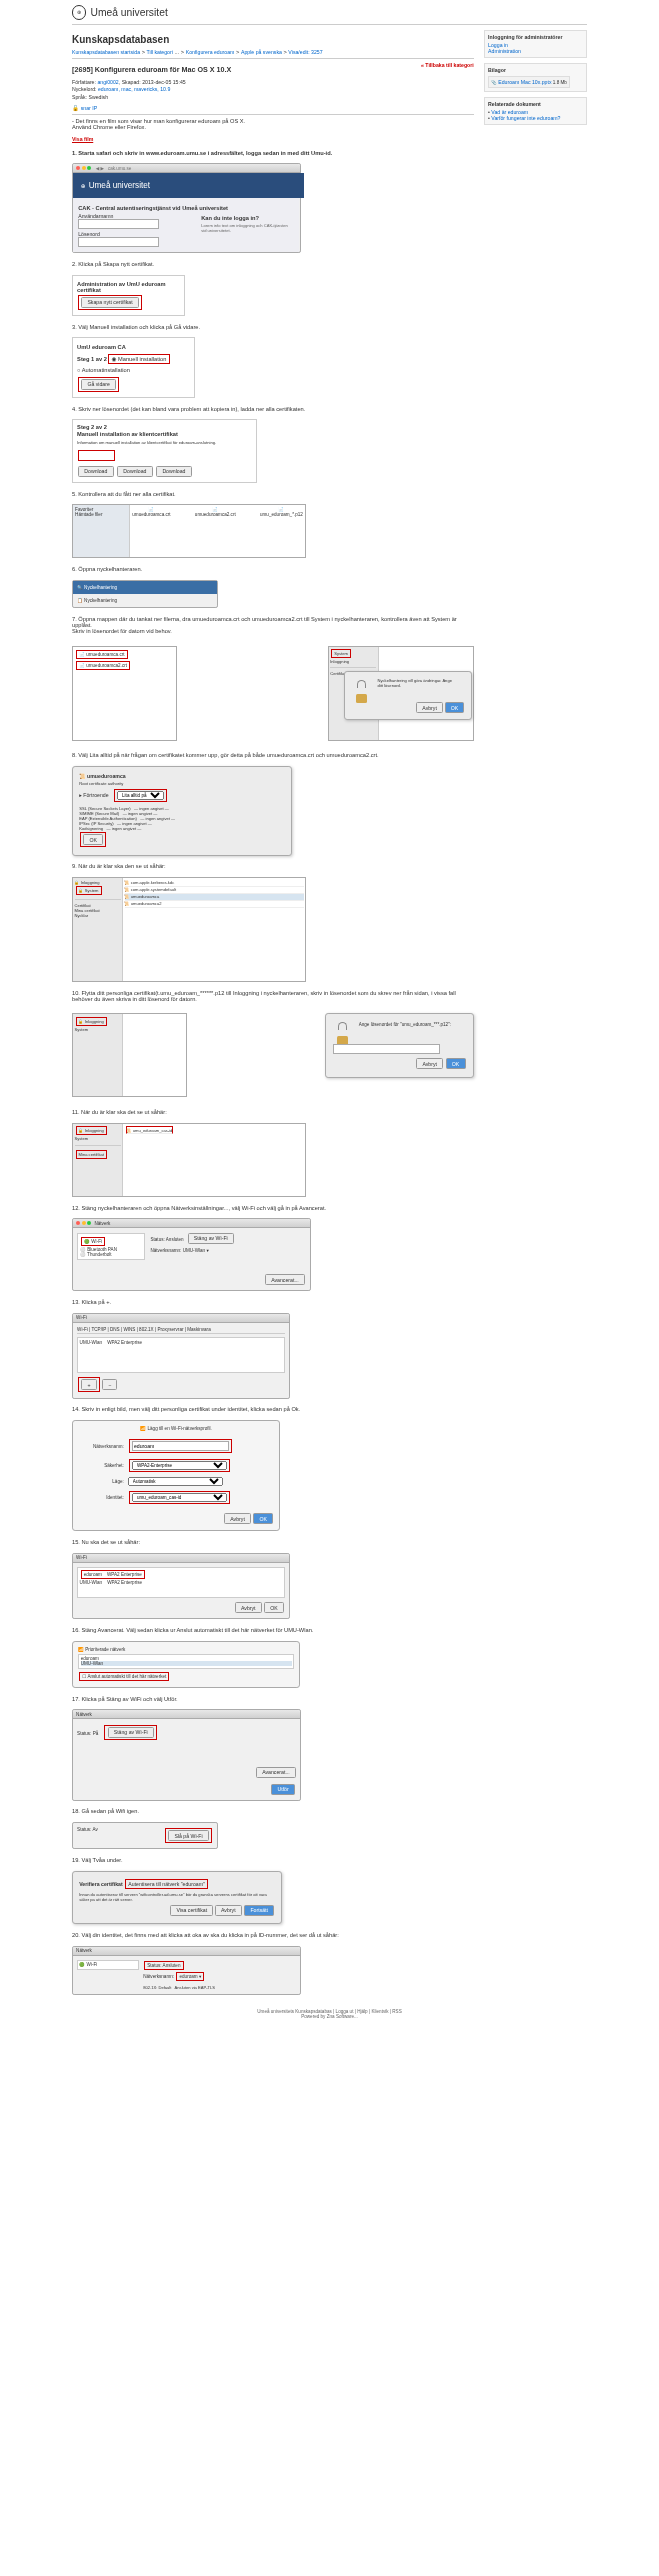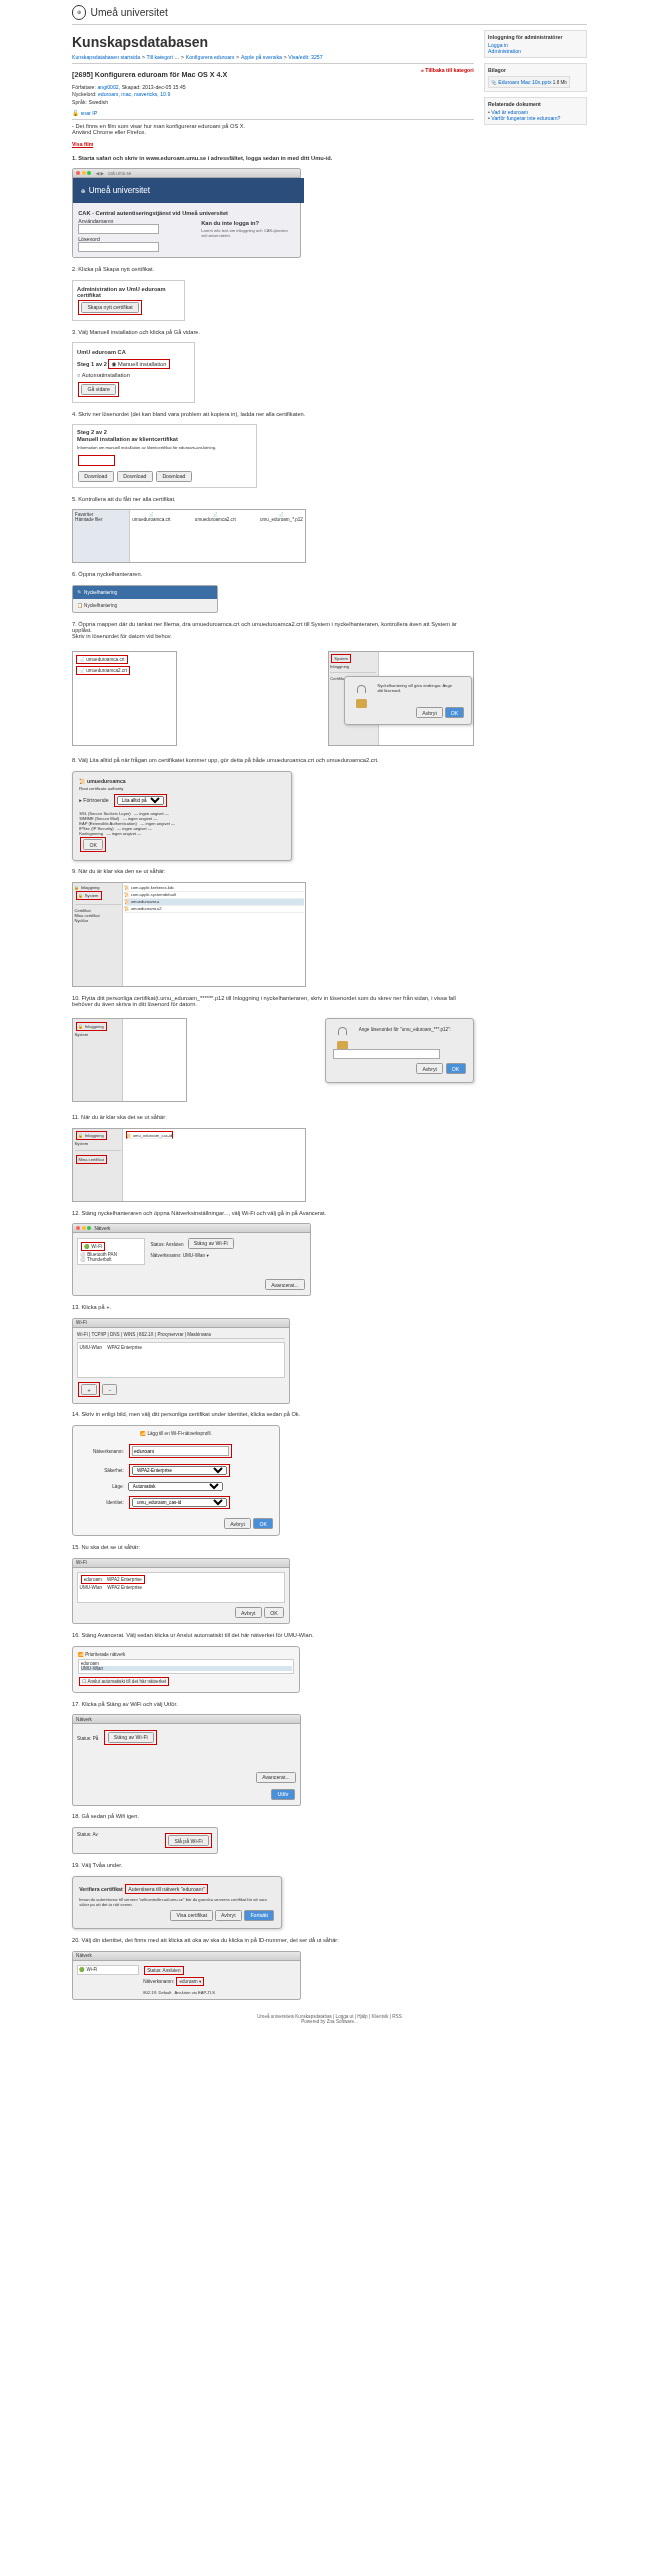--- a/index.html
+++ b/index.html
@@ -1,20 +1,20 @@
 <!DOCTYPE html>
 <html style="font-size:8.2px"><head>
 <meta charset="utf-8">
 <style>
 body{font-family:Arial,sans-serif;font-size:5.7px;color:#333;margin:0;background:#fff}
 .container{max-width:515px;margin:0 auto;padding:5.2px 10.3px}
 .header{display:flex;align-items:center;border-bottom:0.5px solid #ccc;padding-bottom:4.1px;margin-bottom:5.2px}
 .logo{width:12.4px;height:12.4px;border:1px solid #333;border-radius:50%;display:flex;align-items:center;justify-content:center;margin-right:4.1px;font-size:5.2px}
 .brand{font-size:10.3px;font-weight:normal}
-h1{font-size:14px;margin:4.1px 0}
+h1{font-size:10px;margin:4.1px 0}
 h2{font-size:7.2px;margin:3.1px 0}
 .row{display:flex;justify-content:space-between;align-items:flex-start}
 .breadcrumb a,a{color:#0066cc;text-decoration:none;font-size:5.2px}
 .breadcrumb{margin:2.6px 0}
 .meta{font-size:5.2px;margin:1.5px 0}
 .redtxt{color:#c00;font-weight:bold}
 .sidebar{width:103px;font-size:5.2px}
 .sidebox{border:0.5px solid #ddd;padding:3.1px;margin-bottom:5.2px;background:#f7f7f7}
 .sidebox h3{font-size:5.2px;margin:0 0 2.1px 0}
 .input{border:0.5px solid #aaa;padding:1px;font-size:5.2px;width:41px}
@@ -64,21 +64,21 @@
       <h1>Kunskapsdatabasen</h1>
       <div class="breadcrumb">
         <a>Kunskapsdatabasen startsida</a> &gt;
         <a>Till kategori</a> ... &gt;
         <a>Konfigurera eduroam</a> &gt;
         <a>Apple på svenska</a> &gt;
         <a>Visa/edit: 3257</a>
       </div>
       <hr>
       <div class="row">
-        <h2><span>[2695]</span> <span>Konfigurera eduroam för Mac OS X 4.X</span></h2>
+        <h2><span>[2695]</span> <span>Konfigurera eduroam för Mac OS X 10.X</span></h2>
         <a class="redtxt" style="font-size:5.2px">« Tillbaka till kategori</a>
       </div>
       <div class="meta">
         <span>Författare:</span> <a>angi0002</a>, <span>Skapad:</span> <span>2013-dec-05 15:45</span>
       </div>
       <div class="meta">
         <span>Nyckelord:</span> <a>eduroam, mac, mavericks, 10.9</a>
       </div>
       <div class="meta">
         <span>Språk:</span> <span>Swedish</span>

